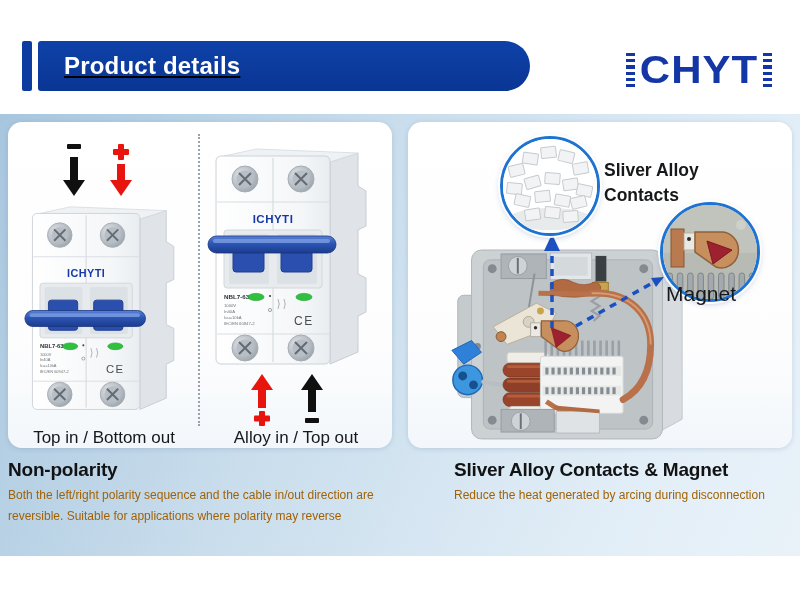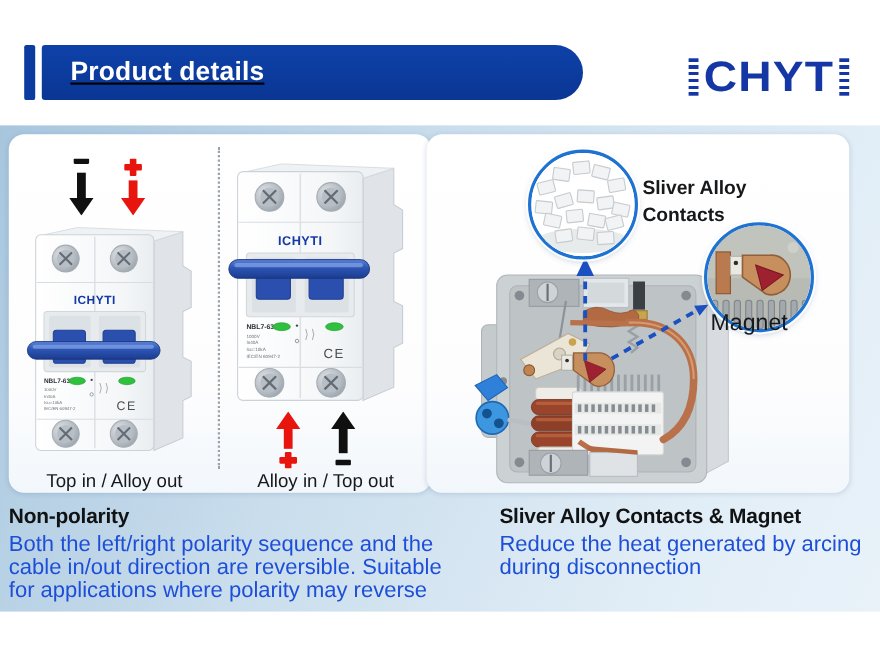--- a/index.html
+++ b/index.html
@@ -19,21 +19,21 @@
   .logo-text{color:#1437a5;font-size:42px;font-weight:bold;letter-spacing:1px;line-height:1;transform:scaleY(.92);}
   .logo-dash{width:9px;height:34px;background:repeating-linear-gradient(180deg,#1437a5 0 3.2px,transparent 3.2px 6.2px);}
   
   .bg-band{position:absolute;left:0;top:114px;width:800px;height:442px;
     background:linear-gradient(115deg,#a7c6de 0%,#c9ddec 40%,#e2eef7 80%,#e9f2f9 100%);}
   
   .card{position:absolute;top:122px;width:384px;height:326px;border-radius:14px;
     background:linear-gradient(180deg,#ffffff 0%,#fdfdfe 70%,#f2f7fb 100%);
     box-shadow:0 1px 5px rgba(80,110,145,.22);}
   .card-left{left:8px;}
-  .card-right{left:388px;}
+  .card-right{left:408px;}
   .divider{position:absolute;left:190px;top:12px;height:292px;width:0;border-left:2px dotted #98a2ab;}
   .caption{position:absolute;top:306px;width:186px;text-align:center;font-size:17px;color:#16181a;}
   .caption-a{left:3px;}
   .caption-b{left:195px;}
   .p-arrow{position:absolute;width:30px;height:52px;}
   .arrow-black{color:#101010;}
   .arrow-red{color:#e8140e;}
   .breaker1{position:absolute;left:13px;top:82px;}
   .breaker2{position:absolute;left:196px;top:24px;}
   
@@ -44,21 +44,21 @@
     box-shadow:0 0 0 2px rgba(255,255,255,.9),0 2px 6px rgba(60,90,130,.3);}
   .callout-contacts{left:92px;top:14px;}
   .callout-magnet{left:252px;top:80px;}
   .contacts-label{position:absolute;left:196px;top:36px;font-size:17.5px;font-weight:bold;color:#17181a;line-height:25px;}
   .magnet-label{position:absolute;left:258px;top:160px;font-size:21px;font-weight:normal;color:#17181a;}
   
   .section{position:absolute;top:459px;}
   .section-left{left:8px;width:414px;}
   .section-right{left:438px;width:352px;margin-left:16px;}
   .section h2{margin:0 0 4px 0;font-size:19px;color:#111214;letter-spacing:-.2px;}
-  .section p{margin:0;font-size:20px;line-height:21px;color:#1d4ed8;}
+  .section p{margin:0;font-size:12px;line-height:21px;color:#a16207;}
 </style>
 </head>
 <body>
 
 <div class="accent-bar"></div>
 <div class="banner">
   <h1>Product details</h1>
 </div>
 <div class="logo">
   <span class="logo-dash"></span>
@@ -219,21 +219,21 @@
       <rect x="12" y="37" width="6" height="15" rx="1" fill="currentColor"></rect>
       <rect x="7" y="41.5" width="16" height="6" rx="1" fill="currentColor"></rect>
     </g>
   </svg>
   <svg class="p-arrow arrow-black" style="left:289px;top:252px;" viewBox="0 0 30 52">
     <polygon points="4,16 26,16 15,0" fill="currentColor"></polygon>
     <rect x="11" y="16" width="8" height="22" fill="currentColor"></rect>
     <rect x="8" y="44" width="14" height="5" rx="1" fill="currentColor"></rect>
   </svg>
 
-  <div class="caption caption-a">Top in / Alloy out</div>
+  <div class="caption caption-a">Top in / Bottom out</div>
   <div class="caption caption-b">Alloy in / Top out</div>
 </div>
 
 <div class="card card-right">
 
   <svg class="cutaway" width="246" height="209" viewBox="0 0 250 212">
     <polygon points="220,24 242,34 242,184 220,196" fill="#d8dce0" stroke="#c2c8cc"></polygon>
     <rect x="14" y="58" width="22" height="104" rx="6" fill="#c5cacd" stroke="#aeb4b8"></rect>
     <rect x="28" y="12" width="194" height="192" rx="10" fill="#ccd1d4" stroke="#b0b6ba"></rect>
     <rect x="40" y="22" width="172" height="172" rx="7" fill="#bec3c6" stroke="#adb3b7"></rect>

